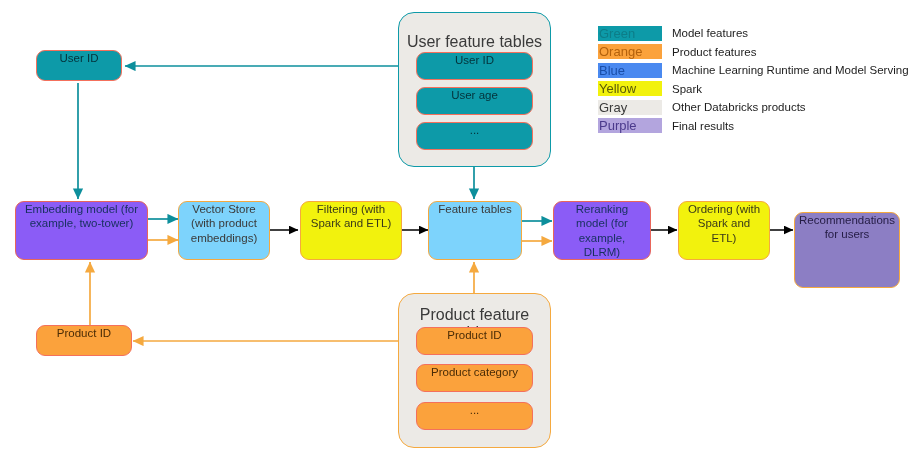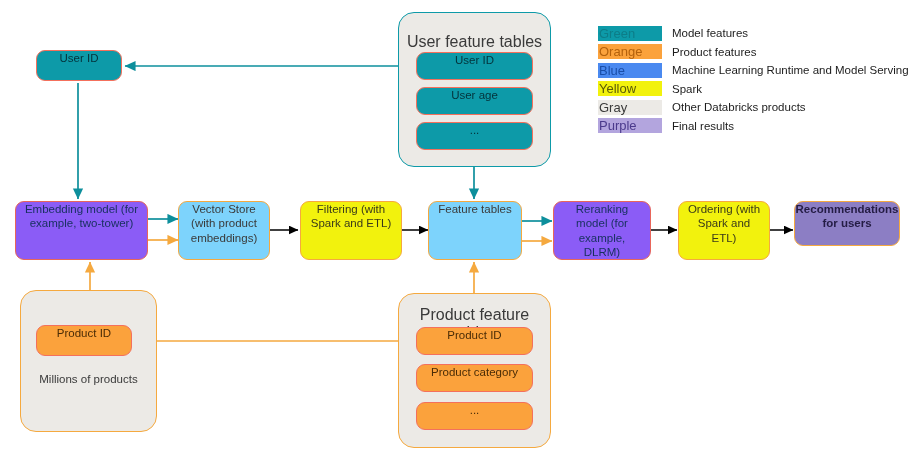--- a/index.html
+++ b/index.html
@@ -129,27 +129,24 @@
   </div>
 
   <div class="node n-blue" style="left:553px;top:201px;width:98px;height:59px;">
     <span>Reranking model (for example, DLRM)</span>
   </div>
 
   <div class="node n-yellow" style="left:678px;top:201px;width:92px;height:59px;">
     <span>Ordering (with Spark and ETL)</span>
   </div>
 
-  <div class="node n-purple" style="left:794px;top:201px;width:106px;height:45px;font-weight:bold;">
+  <div class="node n-purple" style="left:794px;top:212px;width:106px;height:76px;">
     <span>Recommendations for users</span>
   </div>
 
-  <div class="panel panel-orange" style="left:20px;top:290px;width:137px;height:142px;">
-    <div class="panel-note" style="top:82px;">Millions of products</div>
-  </div>
   <div class="node n-orange" style="left:36px;top:325px;width:96px;height:31px;">
     <span>Product ID</span>
   </div>
 
   <div class="panel panel-orange" style="left:398px;top:293px;width:153px;height:155px;">
     <div class="panel-title" style="top:12px;">Product feature tables</div>
   </div>
   <div class="node n-orange" style="left:416px;top:327px;width:117px;height:28px;">
     <span>Product ID</span>
   </div>

